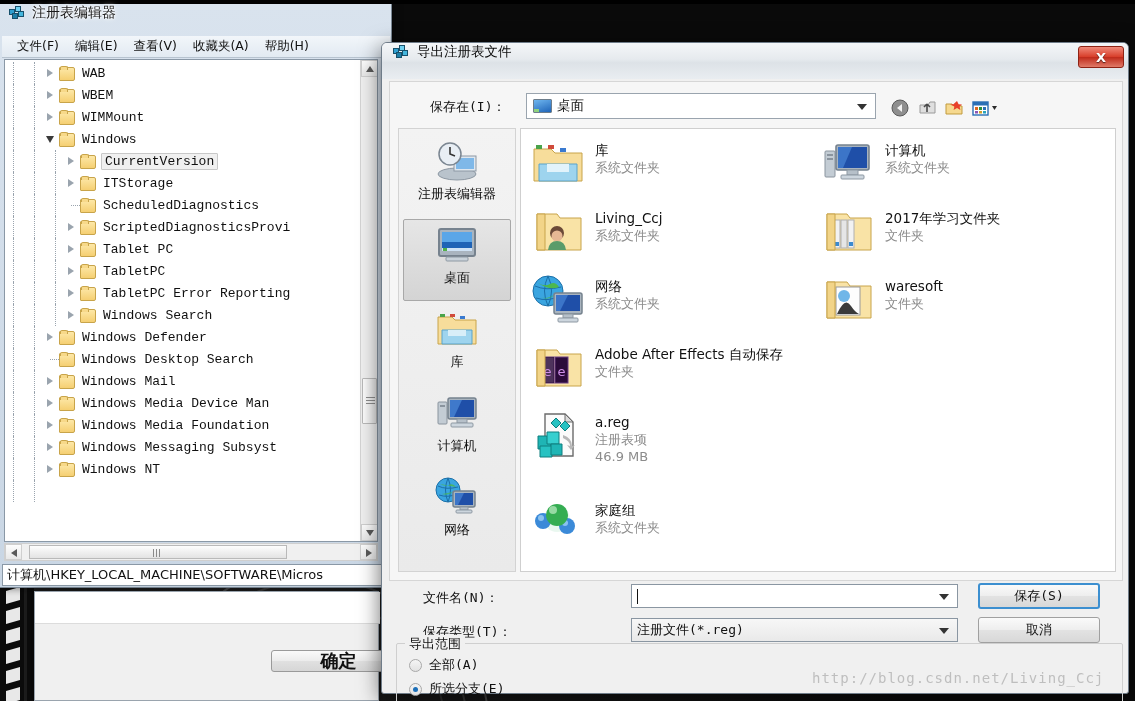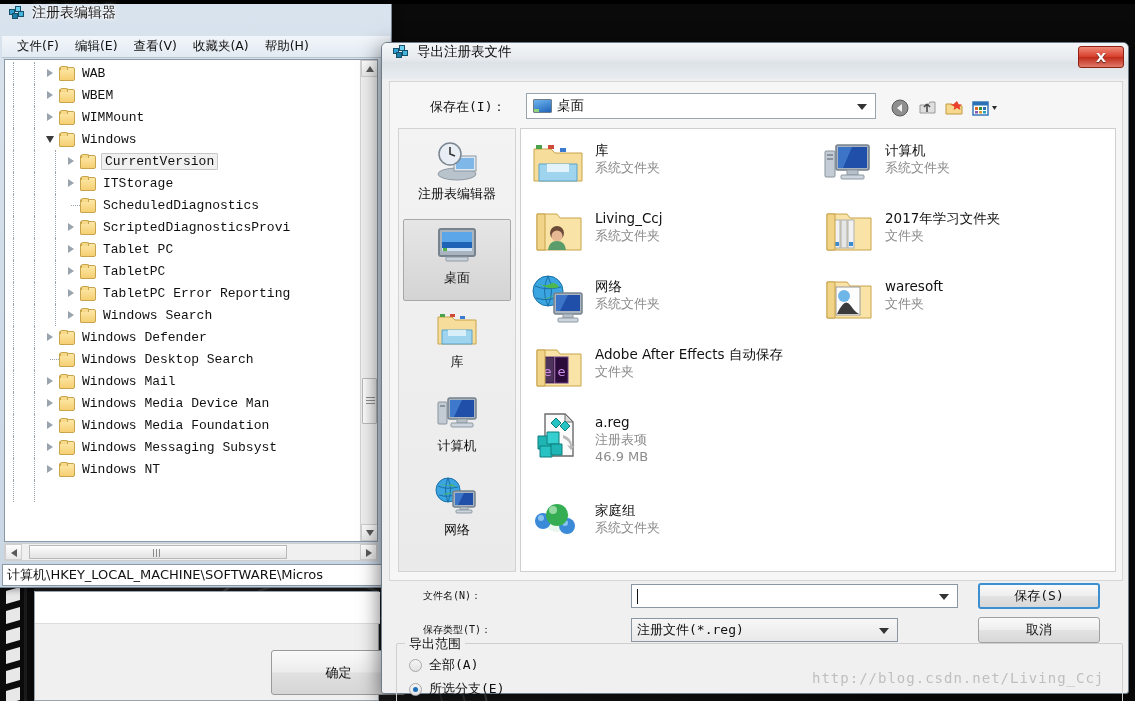--- a/index.html
+++ b/index.html
@@ -195,25 +195,25 @@
   #bg-dialog {
     position: absolute; left: 34px; top: 591px; width: 345px; height: 110px;
     background: #f0f0f0; border: 1px solid #9aa4ae;
     box-shadow: 0 0 6px rgba(0,0,0,0.5);
   }
   #bg-dialog .white-strip {
     position: absolute; left: 0; top: 0; width: 345px; height: 32px; background: #fff;
     border-bottom: 1px solid #dcdcdc;
   }
   #bg-ok {
-    position: absolute; left: 236px; top: 58px; width: 135px; height: 45px;
+    position: absolute; left: 236px; top: 58px; width: 135px; height: 22px;
     background: linear-gradient(180deg,#fafafa 0%,#ececec 48%,#e0e0e0 52%,#d6d6d6 100%);
     border: 1px solid #9a9a9a; border-radius: 3px;
     display: flex; align-items: center; justify-content: center;
-    font-size: 13px; color: #111;
+    font-size: 18px; color: #111; font-weight: bold;
   }
 
   
   #export-dialog {
     position: absolute; left: 381px; top: 42px; width: 748px; height: 652px;
     background: #f0f0f0;
     border: 1px solid #6f7c89;
     border-radius: 6px 6px 3px 3px;
     box-shadow: 0 6px 22px rgba(0,0,0,0.6);
   }
@@ -306,39 +306,39 @@
     display: flex; align-items: flex-start; gap: 10px; padding: 3px 2px;
   }
   .fitem.tall { height: 88px; }
   .fic { width: 54px; height: 52px; position: relative; flex: none; }
   .fmeta { display: flex; flex-direction: column; justify-content: flex-start; padding-top: 4px; }
   .fname { font-size: 13.5px; color: #111; line-height: 17px; white-space: nowrap; }
   .fsub { font-size: 13px; color: #8c8c8c; line-height: 17px; white-space: nowrap; }
 
   #bottom-form { position: absolute; left: 7px; top: 538px; width: 734px; height: 60px; }
   .bf-label {
-    position: absolute; font-size: 10px; color: #111;
+    position: absolute; font-size: 13px; color: #111;
     font-family: "DejaVu Sans Mono","Liberation Mono",monospace;
   }
   #fname-label { left: 34px; top: 8px; }
   #ftype-label { left: 34px; top: 42px; }
   #fname-input {
     position: absolute; left: 242px; top: 3px; width: 327px; height: 24px;
     background: #fff; border: 1px solid #8a96a2; display: flex; align-items: center;
     padding-left: 5px;
   }
   #fname-caret { width: 1px; height: 15px; background: #111; }
   #fname-arrow, #ftype-arrow {
     position: absolute; right: 8px; top: 9px;
     width: 0; height: 0;
     border-left: 5px solid transparent; border-right: 5px solid transparent;
     border-top: 6px solid #333;
   }
   #ftype-input {
-    position: absolute; left: 242px; top: 37px; width: 267px; height: 24px;
+    position: absolute; left: 242px; top: 37px; width: 327px; height: 24px;
     background: linear-gradient(180deg,#f7f7f7,#e9e9e9); border: 1px solid #8a96a2;
     display: flex; align-items: center; padding-left: 5px;
     font-size: 13px; color: #111;
     font-family: "DejaVu Sans Mono","Liberation Mono",monospace;
   }
   .dlg-btn {
     position: absolute; width: 122px; height: 26px;
     display: flex; align-items: center; justify-content: center;
     font-size: 13px; color: #111;
     background: linear-gradient(180deg,#fafafa 0%,#eeeeee 48%,#e2e2e2 52%,#d8d8d8 100%);

